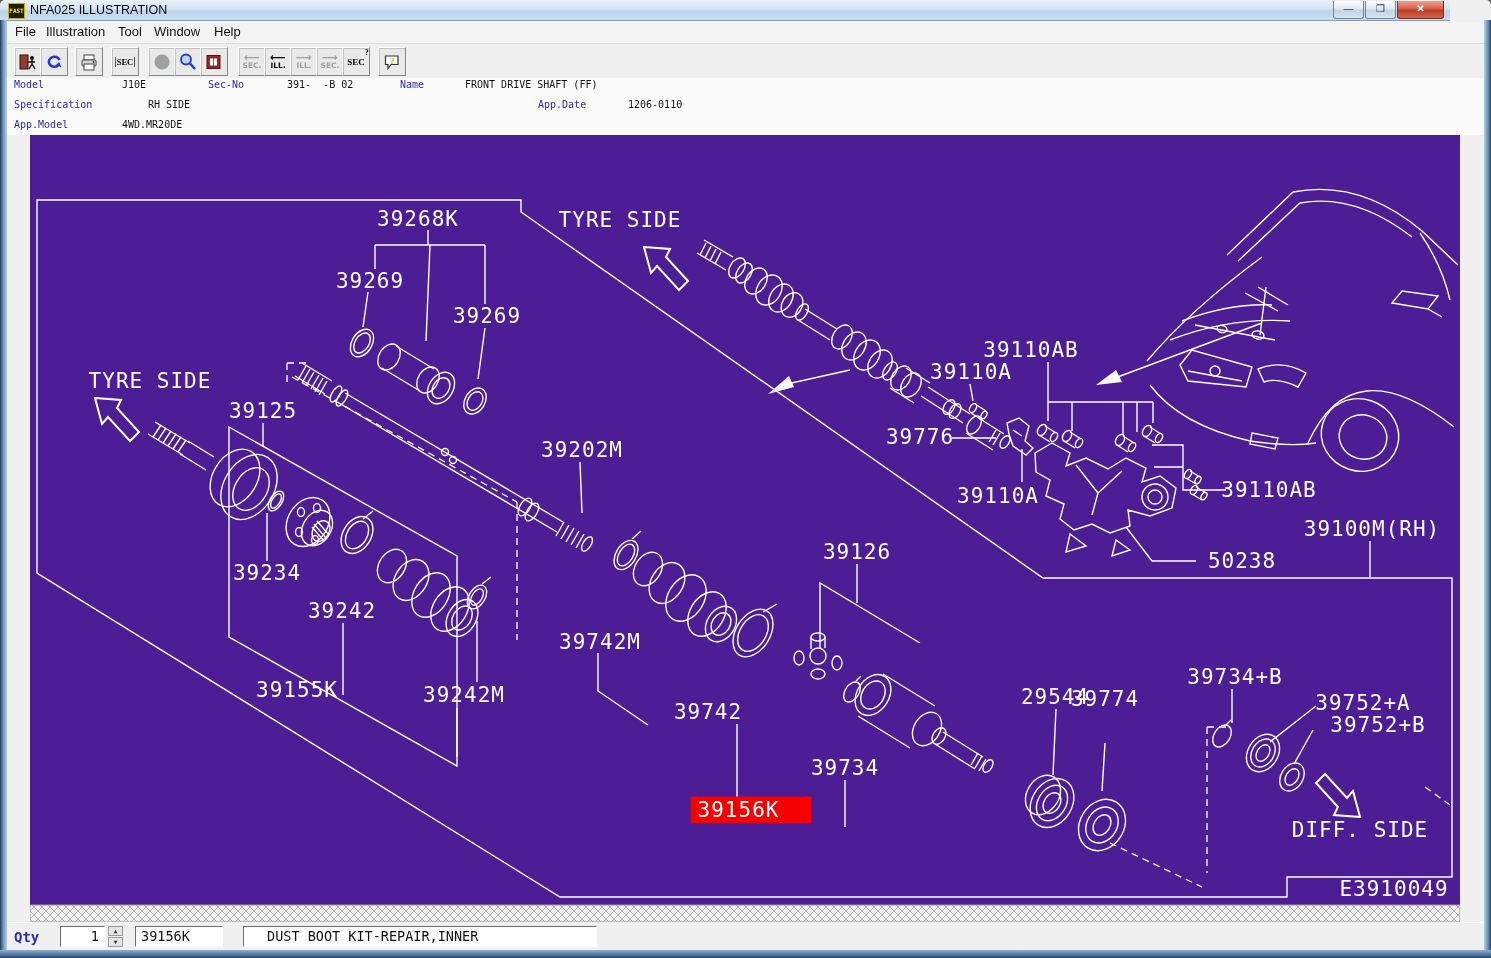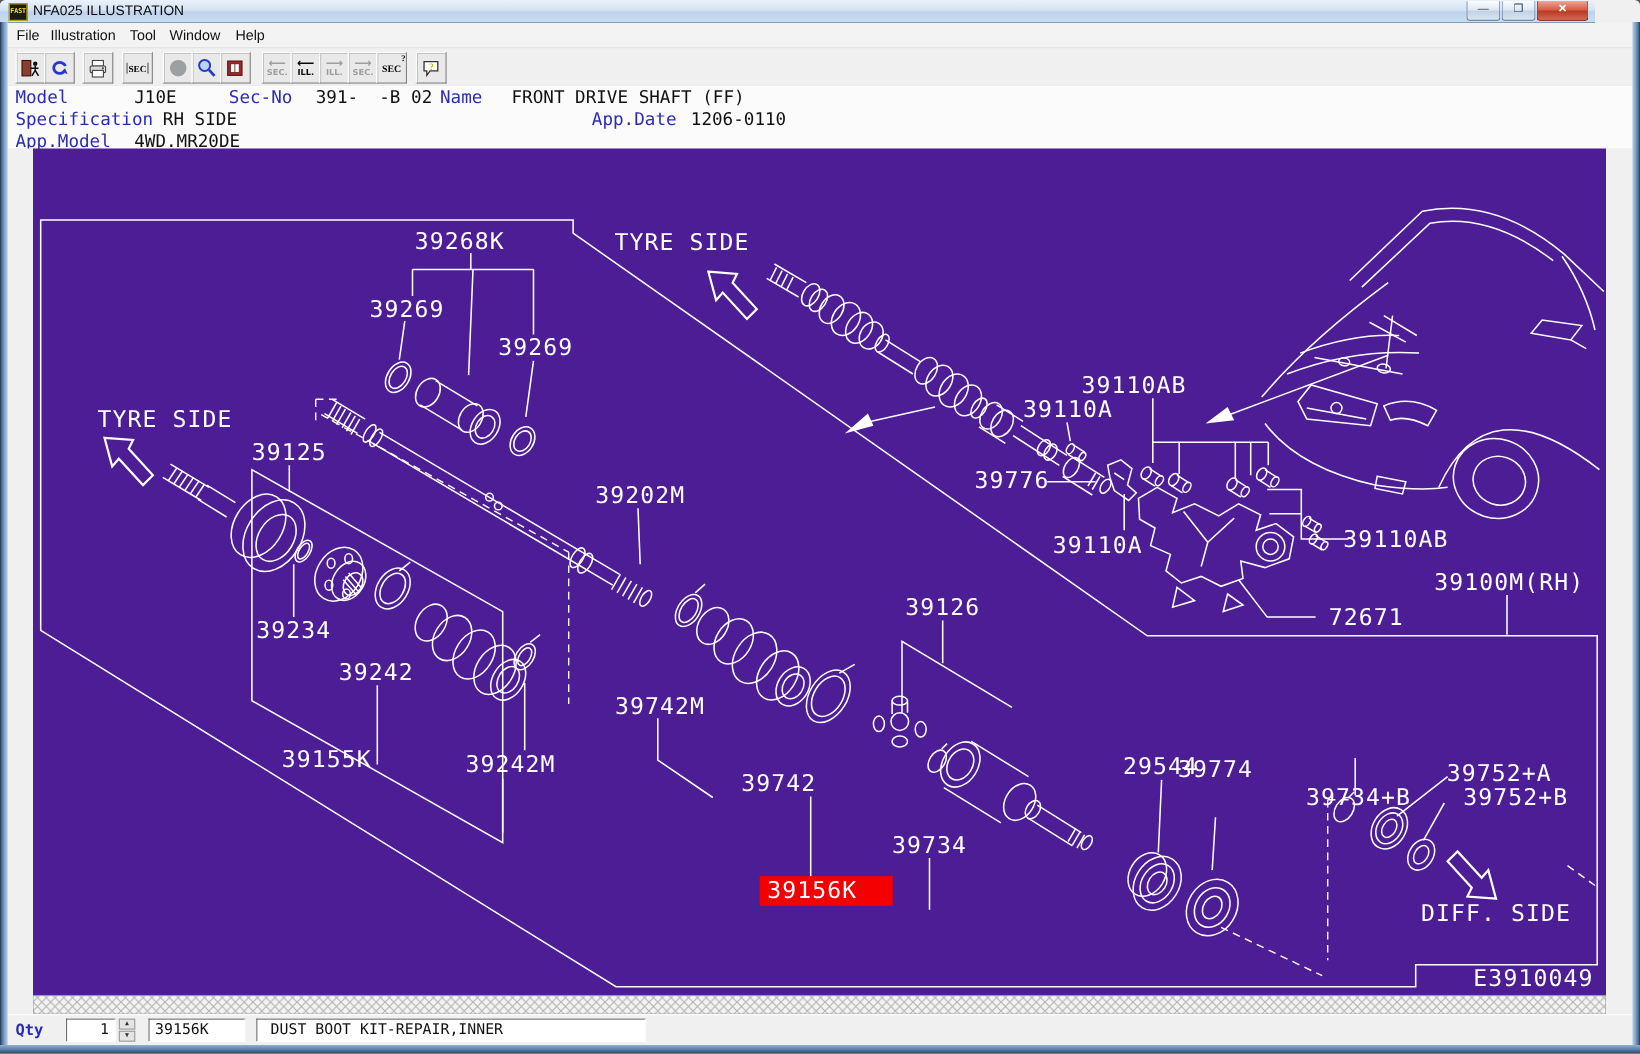--- a/index.html
+++ b/index.html
@@ -33,21 +33,21 @@
   .tbtn svg{display:block;}
   .nav-arrow{font:bold 11px "DejaVu Sans",sans-serif;line-height:9px;}
   .nav-text{font:bold 7.5px "DejaVu Sans",sans-serif;line-height:8px;}
   .en{color:#0a0a0a;} .dis{color:#9e9e9e;}
   .secq{position:relative;font:bold 9px "Liberation Serif",serif;color:#000;line-height:10px;}
   .secq .q{position:absolute;top:-9px;right:-4px;font-size:8px;}
   .sec-plain{font:bold 8.5px "Liberation Serif",serif;color:#000;
     border-left:1px solid #555;border-right:1px solid #555;padding:0 1px;}
   
   .infopanel{position:absolute;left:7px;top:78px;width:1477px;height:57px;background:#fbfbfb;
-    font-family:"DejaVu Sans Mono",monospace;font-size:16px;}
+    font-family:"DejaVu Sans Mono",monospace;font-size:10px;}
   .f-label{position:absolute;color:#2b2bb4;white-space:pre;}
   .f-value{position:absolute;color:#111;white-space:pre;}
   
   .gutter-l{position:absolute;left:7px;top:135px;width:23px;height:787px;background:#f0f0f0;}
   .gutter-r{position:absolute;left:1460px;top:135px;width:24px;height:787px;background:#f0f0f0;}
   .canvas{position:absolute;left:30px;top:135px;width:1430px;height:787px;background:#4c1d95;}
   .canvas svg{position:absolute;left:0;top:0;}
   .w{stroke:#fff;fill:none;stroke-width:1.4;}
   .w2{stroke:#fff;fill:none;stroke-width:2;}
   .wf{fill:#fff;stroke:none;}
@@ -438,39 +438,39 @@
         <div class="ill-label hl" style="left: 721px; top: 675px;">39156K</div>
         <div class="ill-label" style="left: 815px; top: 633px;">39734</div>
         <div class="ill-label" style="left: 827px; top: 417px;">39126</div>
         <div class="ill-label" style="left: 1025px; top: 562px;">29544</div>
         <div class="ill-label" style="left: 1075px; top: 564px;">39774</div>
         <div class="ill-label" style="left: 1001px; top: 215px;">39110AB</div>
         <div class="ill-label" style="left: 941px; top: 237px;">39110A</div>
         <div class="ill-label" style="left: 890px; top: 302px;">39776</div>
         <div class="ill-label" style="left: 968px; top: 361px;">39110A</div>
         <div class="ill-label" style="left: 1239px; top: 355px;">39110AB</div>
-        <div class="ill-label" style="left: 1212px; top: 426px;">72671</div>
+        <div class="ill-label" style="left: 1212px; top: 426px;">50238</div>
         <div class="ill-label" style="left: 1342px; top: 394px;">39100M(RH)</div>
-        <div class="ill-label" style="left: 1205px; top: 542px; margin-top: 48px;">39734+B</div>
+        <div class="ill-label" style="left: 1205px; top: 542px;">39734+B</div>
         <div class="ill-label" style="left: 1333px; top: 568px;">39752+A</div>
         <div class="ill-label" style="left: 1348px; top: 590px;">39752+B</div>
         <div class="ill-label" style="left: 1330px; top: 695px;">DIFF. SIDE</div>
         <div class="ill-label" style="left: 1364px; top: 754px;">E3910049</div>
       </div>
   </div>
 
   <div class="qtybar">
     <span class="qty-label">Qty</span>
     <div class="inset" style="left:53px;width:45px;text-align:right;padding-right:5px">1</div>
     <div class="spin">
       <div style="top:0">▲</div>
       <div style="top:11px">▼</div>
     </div>
     <div class="inset" style="left:128px;width:88px;padding-left:5px">39156K</div>
-    <div class="inset" style="left:226px;width:354px;padding-left:12px">DUST BOOT KIT-REPAIR,INNER</div>
+    <div class="inset" style="left:236px;width:354px;padding-left:23px">DUST BOOT KIT-REPAIR,INNER</div>
   </div>
 
   <div class="borders">
     <div class="b-left"></div>
       <div class="b-right"></div>
       <div class="b-bottom"></div>
   </div>
 </div>
 
 </body></html>

